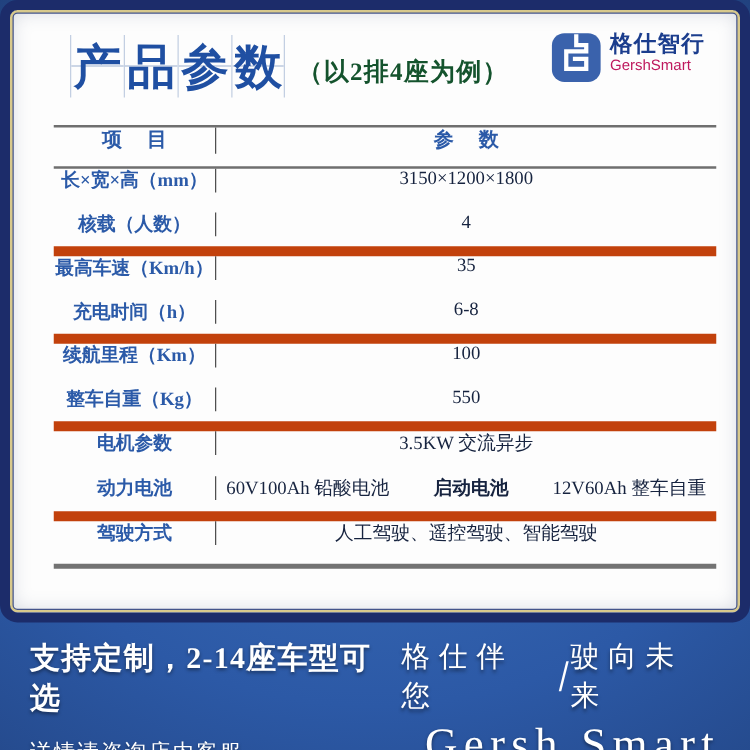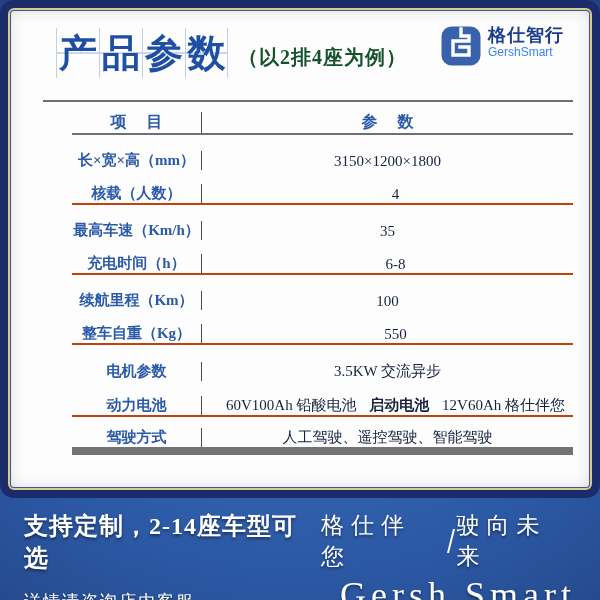--- a/index.html
+++ b/index.html
@@ -36,30 +36,30 @@
   }
   .title-cell:last-child { border-right:1px solid #c3cfe2; }
   .subtitle {
     align-self:center; margin-left:10px; margin-top:10px;
     font-size:20px; font-weight:bold; color:#14532d; letter-spacing:1px;
   }
   .logo { margin-left:auto; margin-right:14px; display:flex; gap:7px; }
   .logo-text { display:flex; flex-direction:column; line-height:1.1; }
   .logo-cn { font-size:18px; font-weight:bold; color:#1b3d8d; letter-spacing:1px;
              font-family:"Liberation Sans","DejaVu Sans",sans-serif; }
-  .logo-en { font-size:12px; color:#3b82f6;
+  .logo-en { font-size:12px; color:#be185d;
              font-family:"Liberation Sans","DejaVu Sans",sans-serif; }
   
   .spec-table { width:530px; margin:22px 0 0 21px; border-top:2px solid #6f6f6f; }
-  .t-row { display:flex; align-items:flex-end;margin-left:29px; }
+  .t-row { display:flex; align-items:flex-start; }
   .t-head { height:33px; border-bottom:2px solid #6f6f6f; }
   .t-body-row { height:35px; }
   .t-tall { height:36px; }
-  .t-last { height:38px; border-bottom:8px solid #737373; }
-  .group-end { border-bottom:2px solid #c2410c;gap:16px; }
+  .t-last { height:38px; border-bottom:4px solid #737373; }
+  .group-end { border-bottom:8px solid #c2410c; }
   .t-label {
     width:130px; display:flex; align-items:center; justify-content:center;
     border-right:1.5px solid #4f4f4f;
     color:#2b5aa8; font-weight:bold; font-size:15px;
   }
   .t-value {
     flex:1; display:flex; align-items:center; justify-content:center;
     color:#16233f; font-size:15px;
   }
   .t-head .t-label, .t-head .t-value {
@@ -150,21 +150,21 @@
 
       <div class="t-row t-tall">
         <div class="t-label">电机参数</div>
         <div class="t-value">3.5KW 交流异步</div>
       </div>
       <div class="t-row t-tall group-end">
         <div class="t-label">动力电池</div>
         <div class="t-value battery-value">
           <span>60V100Ah 铅酸电池</span>
           <span class="mid">启动电池</span>
-          <span>12V60Ah 格仕伴您</span>
+          <span>12V60Ah 整车自重</span>
         </div>
       </div>
 
       <div class="t-row t-last">
         <div class="t-label">驾驶方式</div>
         <div class="t-value">人工驾驶、遥控驾驶、智能驾驶</div>
       </div>
     </div>
   </div>
 

